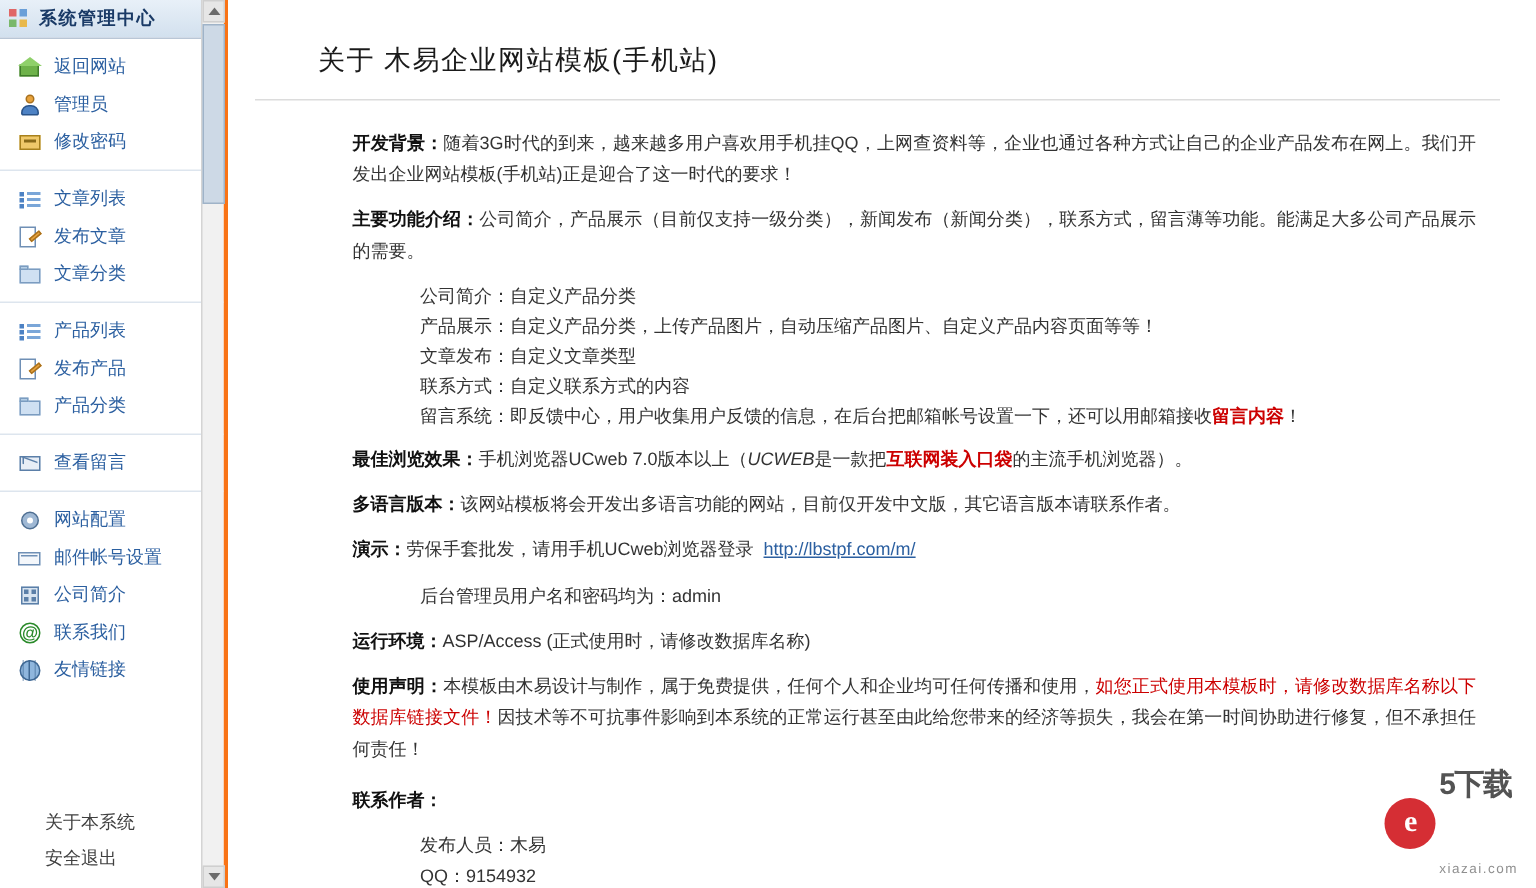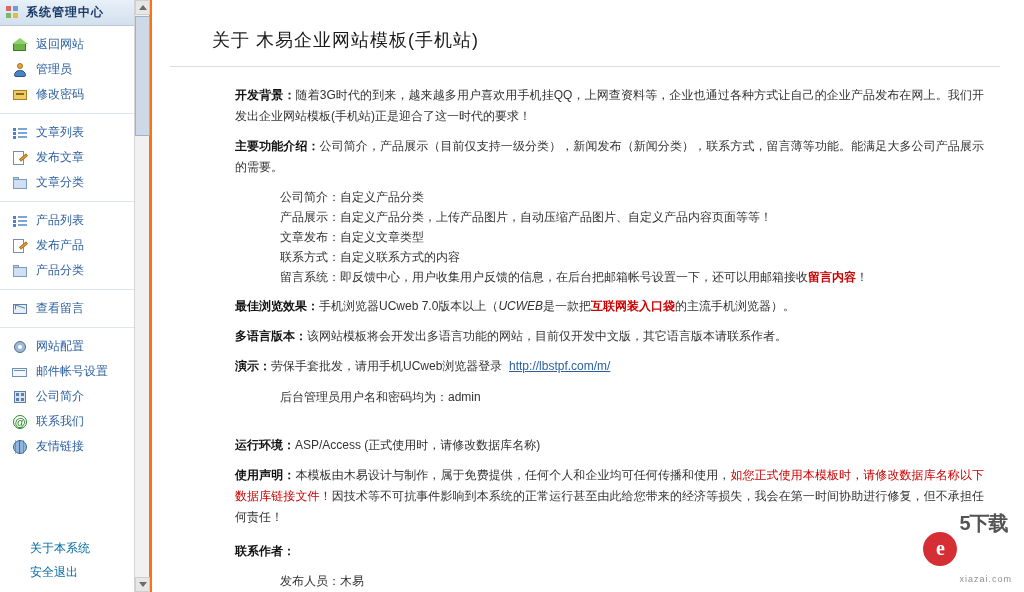--- a/index.html
+++ b/index.html
@@ -329,21 +329,21 @@
     position: absolute;
     left: 0;
     bottom: 8px;
     width: 100%;
     padding-left: 30px;
     box-sizing: border-box;
   }
   .sidebar-footer a {
     display: block;
     font-size: 12px;
-    color: #0369a1;
+    color: #404040;
     text-decoration: none;
     line-height: 24px;
   }
 
   
   .sb-scroll {
     position: absolute;
     right: 0;
     top: 0;
     width: 15px;
@@ -423,21 +423,21 @@
     cursor: pointer;
   }
   .sub-list {
     margin: 0 0 9px 0;
     padding-left: 56px;
   }
   .sub-list .row { line-height: 20px; }
   .indent-line {
     padding-left: 56px;
     line-height: 22px;
-    margin-bottom: 27px;
+    margin-bottom: 9px;
   }
   .contact-block {
     padding-left: 56px;
     line-height: 21px;
   }
   .spacer-sm { height: 4px; }
 
   
   .watermark {
     position: absolute;

